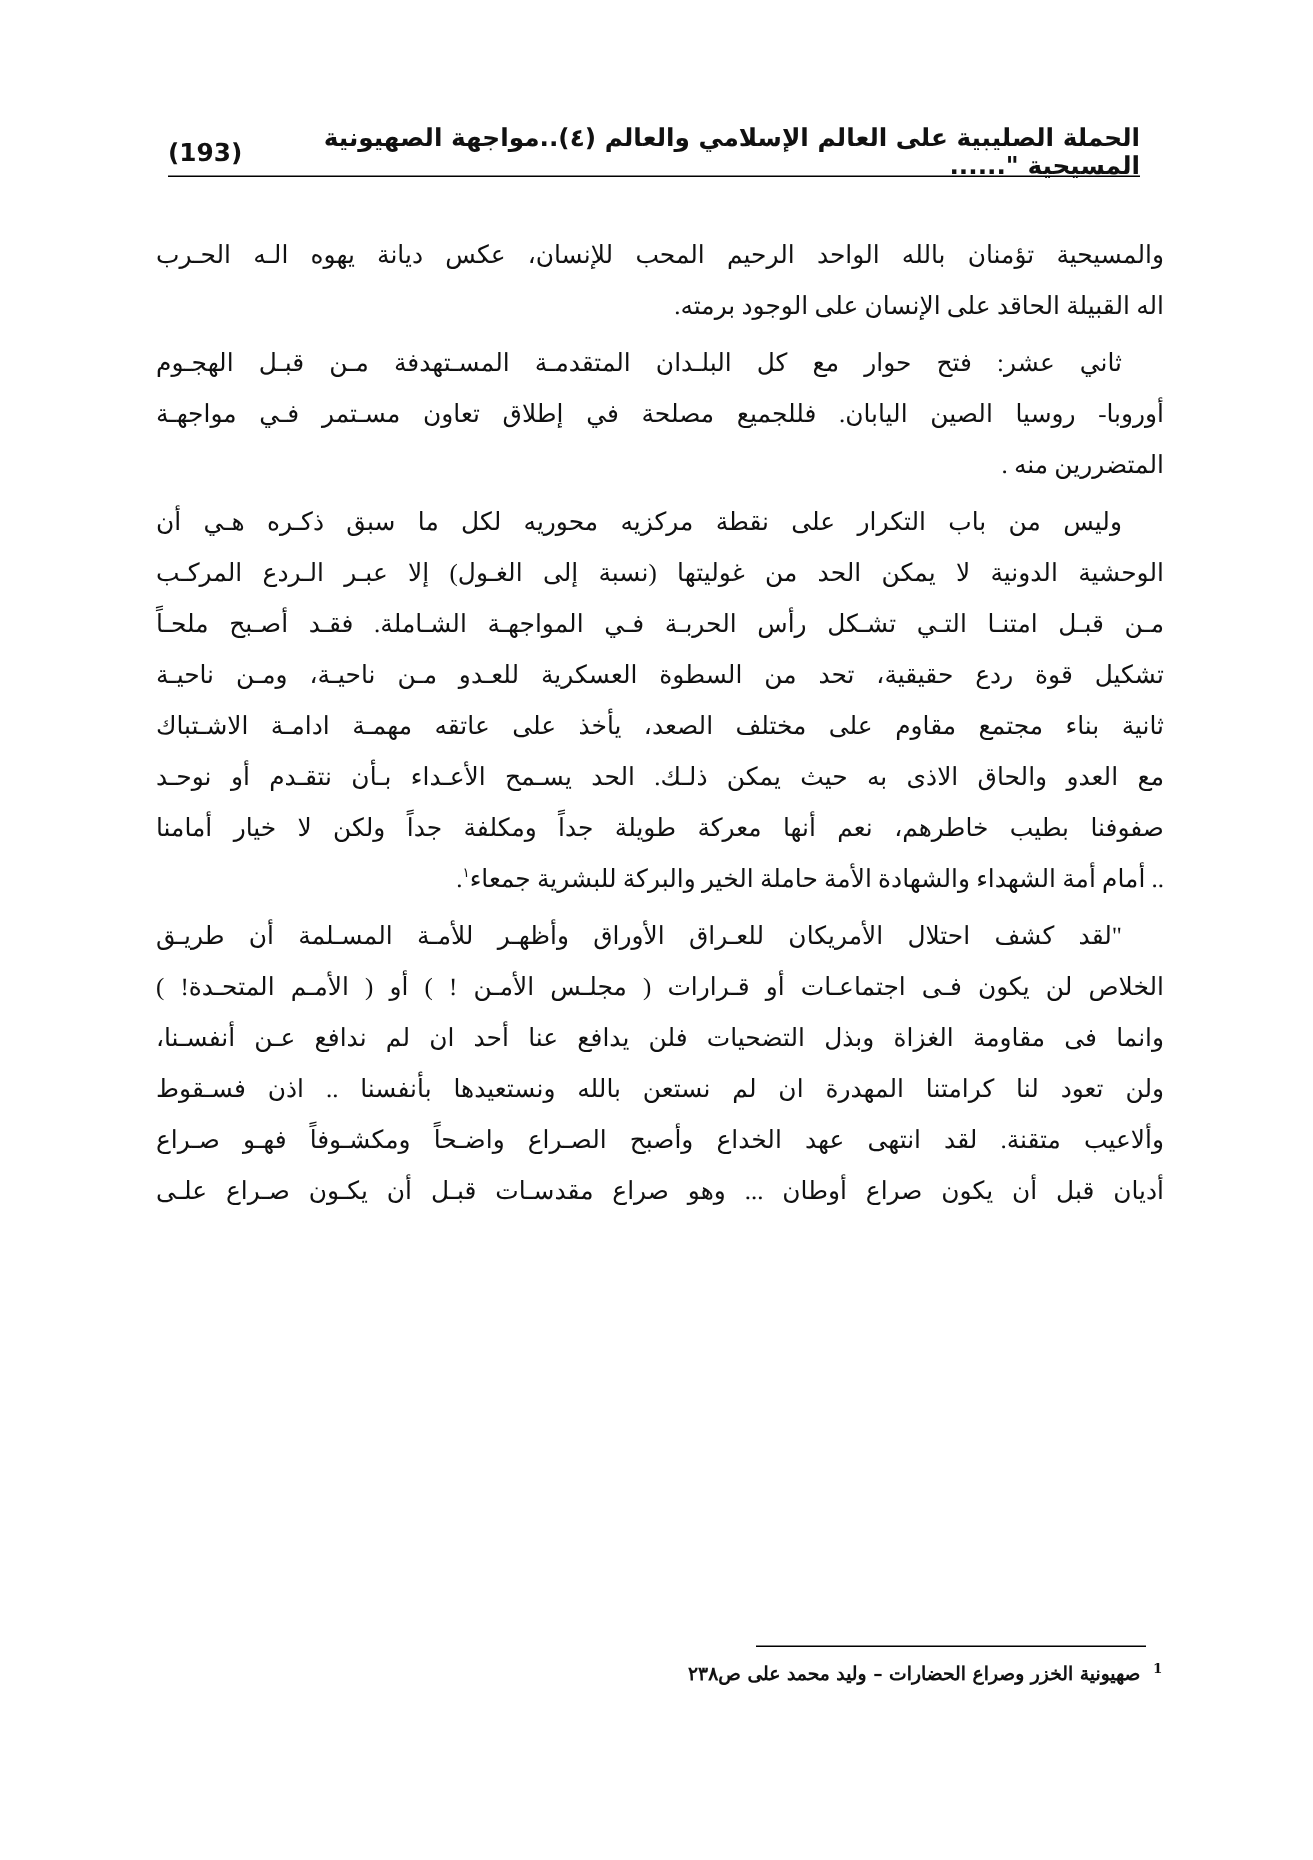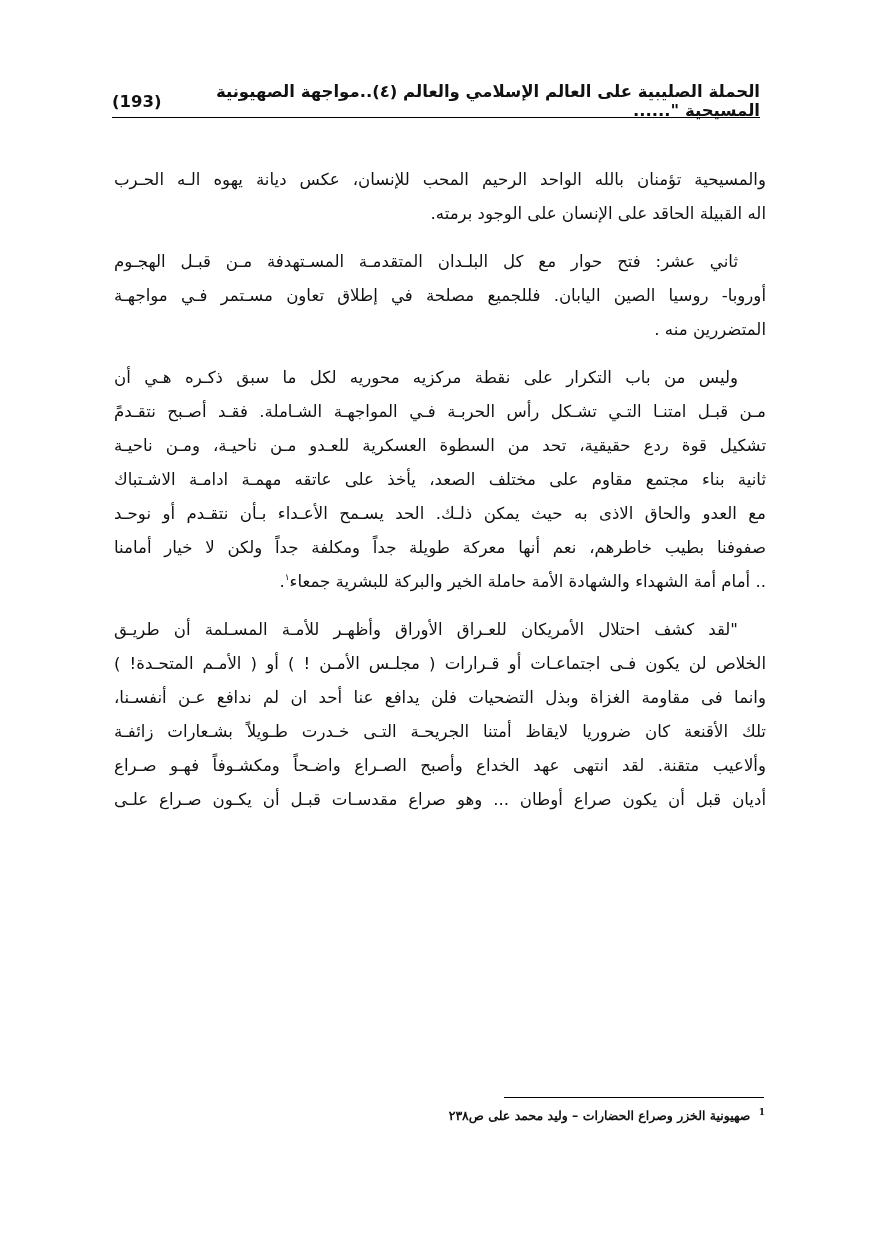--- a/index.html
+++ b/index.html
@@ -6,27 +6,27 @@
   body { width:875px; height:1240px; position:relative; overflow:hidden;
          font-family:"DejaVu Sans", sans-serif; color:#111; }
   .page { position:absolute; left:0; top:0; width:875px; height:1240px; }
   .header { position:absolute; left:112px; width:648px; top:86px; height:30px;
             display:flex; justify-content:space-between; align-items:center;
             direction:rtl; font-weight:bold; font-size:16.5px; }
   .header-rule { position:absolute; left:112px; width:648px; top:117px; height:0;
                  border-top:1.5px solid #000; }
   .body { position:absolute; left:100px; width:680px; top:149px; direction:rtl;
           font-size:16.6px; line-height:34px; text-align:justify; }
-  .body p { margin:14px; text-align-last:right; }
+  .body p { margin:4px; text-align-last:right;font-family:Liberation Serif, serif; }
   .indent { text-indent:28px; }
   .line { display:block; text-align:justify; text-align-last:justify; white-space:nowrap; }
   .line.last { text-align-last:right; }
   sup { font-size:9px; line-height:0; }
   .fn-rule { position:absolute; left:504px; width:260px; top:1097px; border-top:1px solid #000; }
-  .footnote { position:absolute; right:110px; top:1108px; direction:rtl; font-size:12.5px;
+  .footnote { position:absolute; right:100px; top:1108px; direction:rtl; font-size:12.5px;
               font-family:"DejaVu Serif", serif; font-weight:bold; }
   .footnote sup { font-size:9px; margin-left:4px; }
 </style>
 </head>
 <body>
 
 <div class="page">
 
   <div class="header">
     <span>الحملة الصليبية على العالم الإسلامي والعالم (٤)..مواجهة الصهيونية المسيحية "......</span>
@@ -39,32 +39,33 @@
       <span class="line">والمسيحية تؤمنان بالله الواحد الرحيم المحب للإنسان، عكس ديانة يهوه الـه الحـرب</span>
       <span class="line last">اله القبيلة الحاقد على الإنسان على الوجود برمته.</span>
     </p>
     <p>
       <span class="line indent">ثاني عشر: فتح حوار مع كل البلـدان المتقدمـة المسـتهدفة مـن قبـل الهجـوم</span>
       <span class="line">أوروبا- روسيا الصين اليابان. فللجميع مصلحة في إطلاق تعاون مسـتمر فـي مواجهـة</span>
       <span class="line last">المتضررين منه .</span>
     </p>
     <p>
       <span class="line indent">وليس من باب التكرار على نقطة مركزيه محوريه لكل ما سبق ذكـره هـي أن</span>
-      <span class="line">مـن قبـل امتنـا التـي تشـكل رأس الحربـة فـي المواجهـة الشـاملة. فقـد أصـبح نتقـدمً</span>
+      <span class="line">الوحشية الدونية لا يمكن الحد من غوليتها (نسبة إلى الغـول) إلا عبـر الـردع المركـب</span>
+      <span class="line">مـن قبـل امتنـا التـي تشـكل رأس الحربـة فـي المواجهـة الشـاملة. فقـد أصـبح ملحـاً</span>
       <span class="line">تشكيل قوة ردع حقيقية، تحد من السطوة العسكرية للعـدو مـن ناحيـة، ومـن ناحيـة</span>
       <span class="line">ثانية بناء مجتمع مقاوم على مختلف الصعد، يأخذ على عاتقه مهمـة ادامـة الاشـتباك</span>
       <span class="line">مع العدو والحاق الاذى به حيث يمكن ذلـك. الحد يسـمح الأعـداء بـأن نتقـدم أو نوحـد</span>
       <span class="line">صفوفنا بطيب خاطرهم، نعم أنها معركة طويلة جداً ومكلفة جداً ولكن لا خيار أمامنا</span>
       <span class="line last"><span>.. أمام أمة الشهداء والشهادة الأمة حاملة الخير والبركة للبشرية جمعاء</span><sup>١</sup>.</span>
     </p>
     <p>
       <span class="line indent">"لقد كشف احتلال الأمريكان للعـراق الأوراق وأظهـر للأمـة المسـلمة أن طريـق</span>
       <span class="line">الخلاص لن يكون فـى اجتماعـات أو قـرارات ( مجلـس الأمـن ! ) أو ( الأمـم المتحـدة! )</span>
       <span class="line">وانما فى مقاومة الغزاة وبذل التضحيات فلن يدافع عنا أحد ان لم ندافع عـن أنفسـنا،</span>
-      <span class="line">تلك الأقنعة كان ضروريا لايقاظ أمتنا الجريحـة التـى خـدرت طـويلاً بشـعارات زائفـة</span>
+      <span class="line">ولن تعود لنا كرامتنا المهدرة ان لم نستعن بالله ونستعيدها بأنفسنا .. اذن فسـقوط</span>
       <span class="line">وألاعيب متقنة. لقد انتهى عهد الخداع وأصبح الصـراع واضـحاً ومكشـوفاً فهـو صـراع</span>
       <span class="line">أديان قبل أن يكون صراع أوطان ... وهو صراع مقدسـات قبـل أن يكـون صـراع علـى</span>
     </p>
   </div>
 
   <div class="fn-rule"></div>
   <div class="footnote">
     <sup>1</sup>
     <span>صهيونية الخزر وصراع الحضارات – وليد محمد على ص٢٣٨</span>
   </div>

